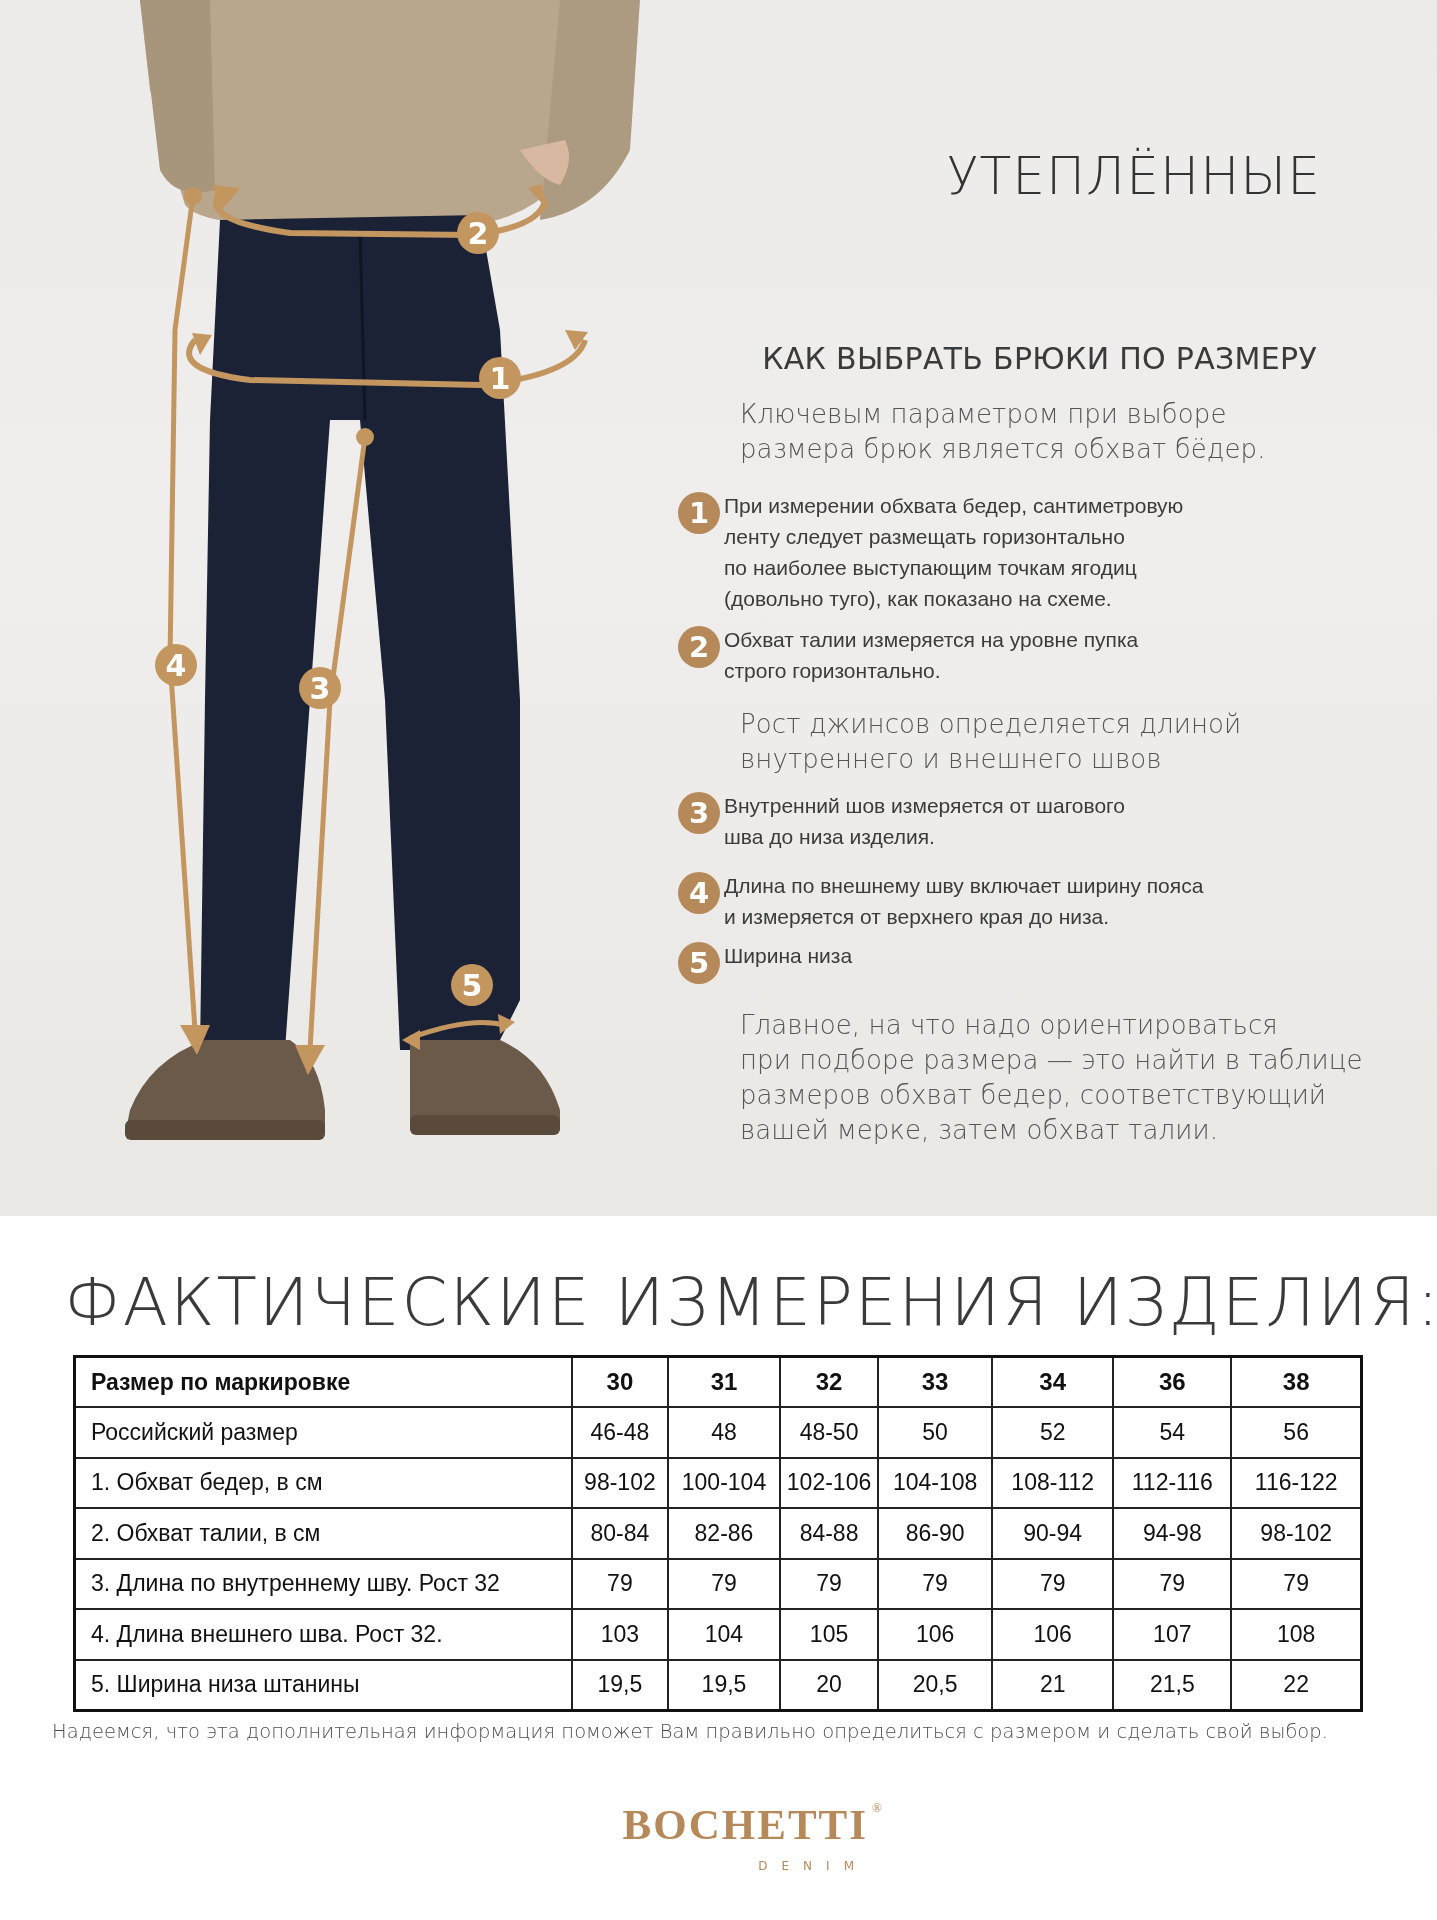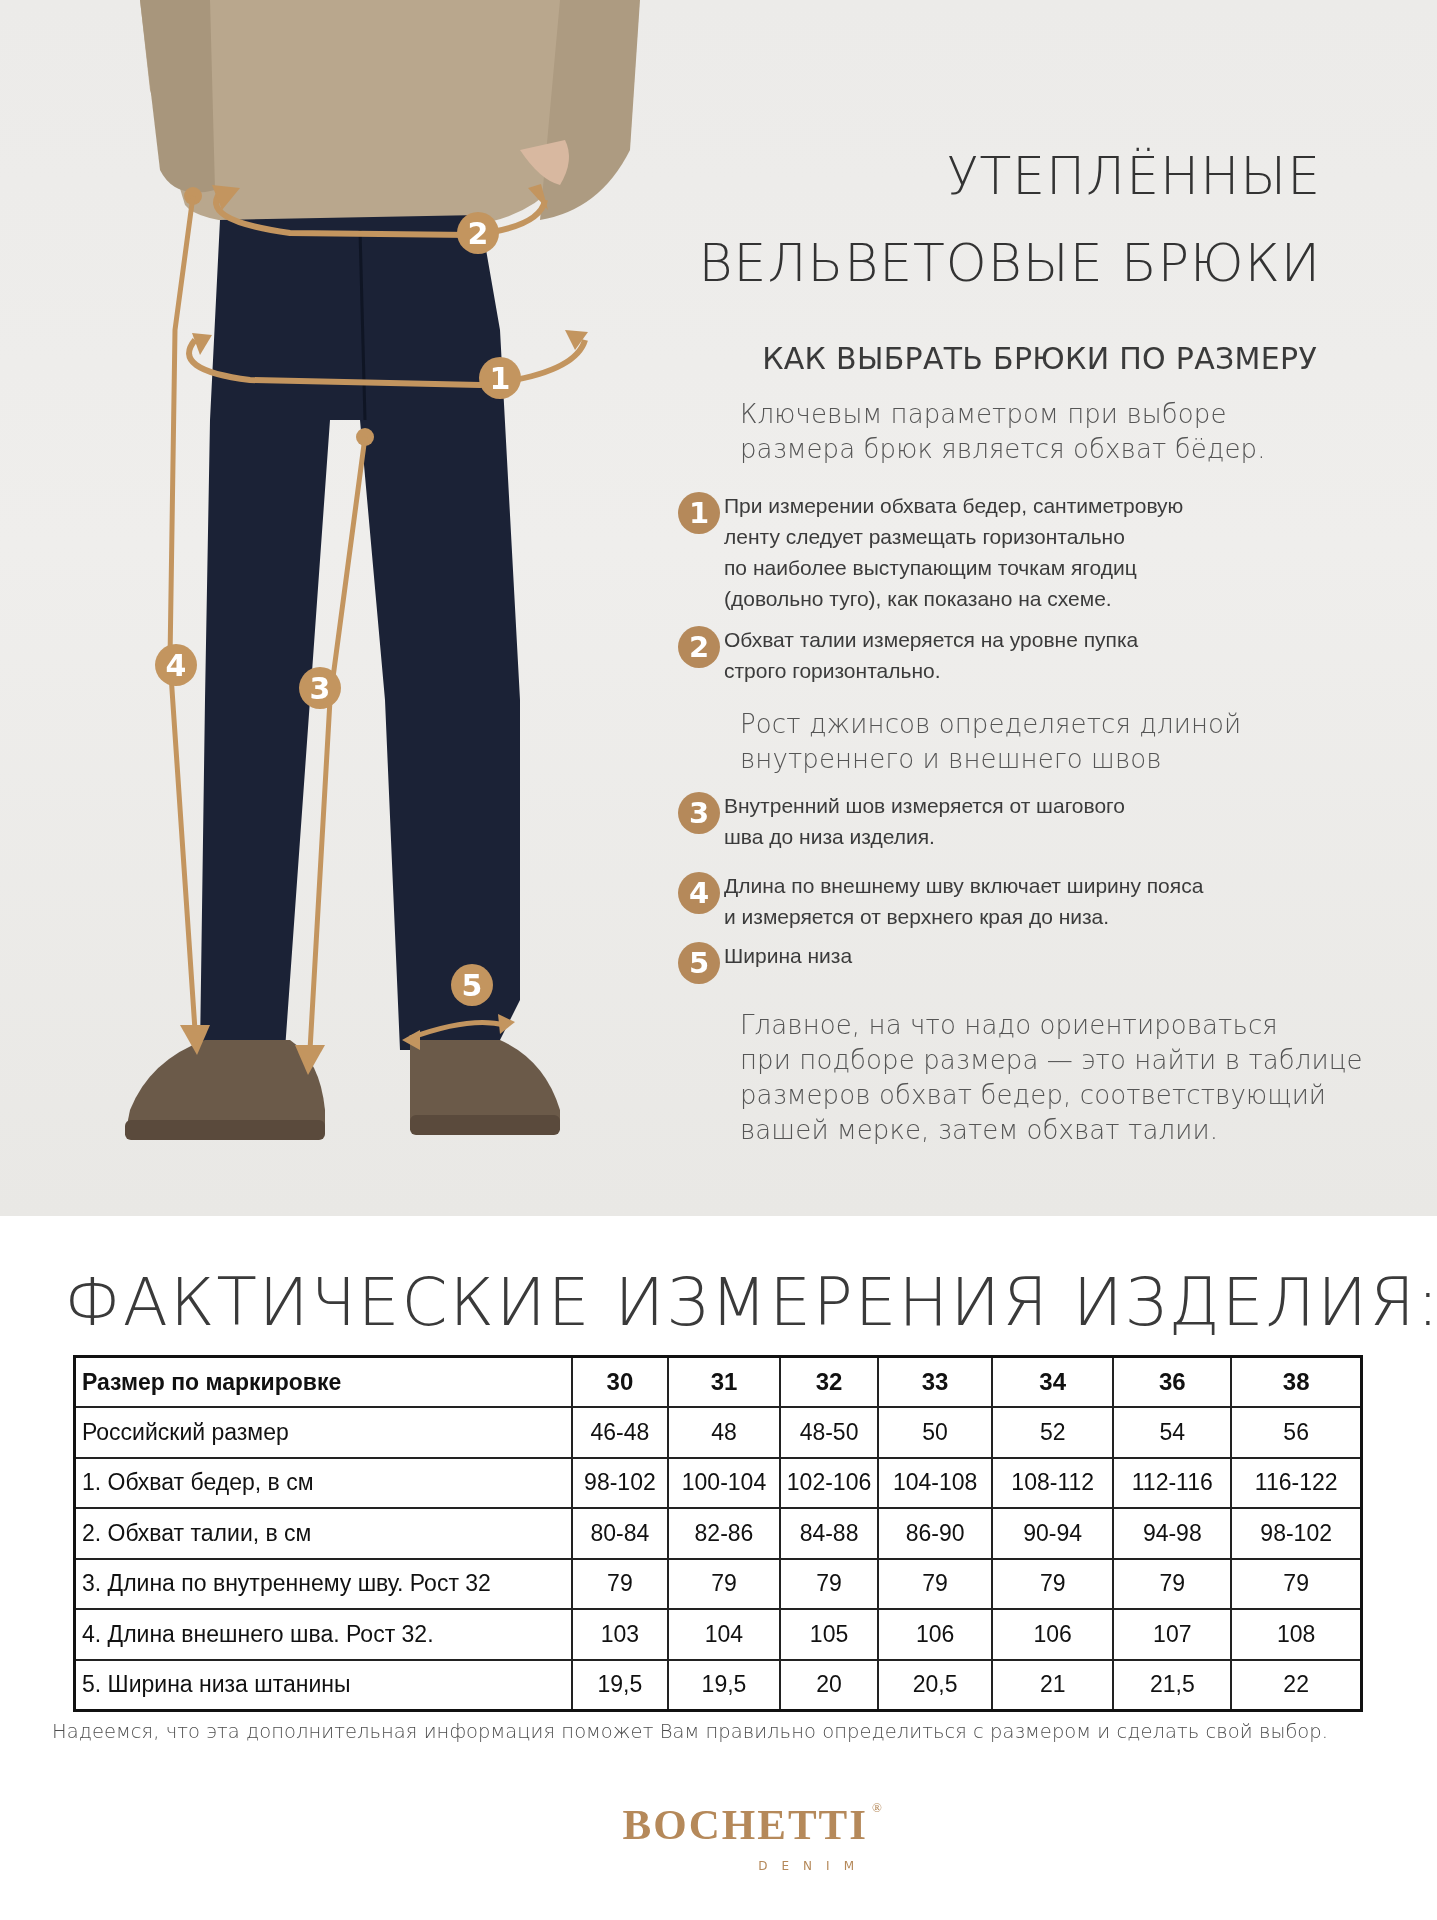--- a/index.html
+++ b/index.html
@@ -60,21 +60,21 @@
   }
   table.sizes {
     position: absolute; left: 73px; top: 1355px; width: 1290px;
     border-collapse: collapse;
     font-family: "Liberation Sans", sans-serif; color: #111;
   }
   table.sizes td {
     border: 2px solid #222; height: 50.5px; text-align: center;
     font-size: 23px; padding: 0 2px; background: #fff;
   }
-  table.sizes td.lbl { text-align: left; padding-left: 6px; width: 497px; }
+  table.sizes td.lbl { text-align: left; padding-left: 15px; width: 497px; }
   table.sizes tr.head td { font-weight: bold; font-size: 24px; }
   table.sizes tr.head td.lbl { font-size: 23px; }
   table.sizes { border: 3px solid #111; }
   .footnote {
     position: absolute; left: 52px; top: 1720px; width: 1340px;
     font-size: 19.5px; color: #4d4d4d; font-weight: 300; white-space: nowrap;
     letter-spacing: 0.05px;
   }
 
   
@@ -152,21 +152,20 @@
           <text x="176" y="676">4</text>
         </g>
       <g>
           <circle cx="472" cy="985" r="21" fill="#c3955f"></circle>
           <text x="472" y="996">5</text>
         </g>
     </g>
   </svg>
 
   <div class="title l1">УТЕПЛЁННЫЕ</div>
-  <div class="title l2">ВЕЛЬВЕТОВЫЕ БРЮКИ</div>
   <div class="subtitle">КАК ВЫБРАТЬ БРЮКИ ПО РАЗМЕРУ</div>
 
   <div class="lead a">
     <div>Ключевым параметром при выборе</div>
     <div>размера брюк является обхват бёдер.</div>
   </div>
 
   <div class="item i1">
     <div class="num">1</div>
     <div class="txt">

